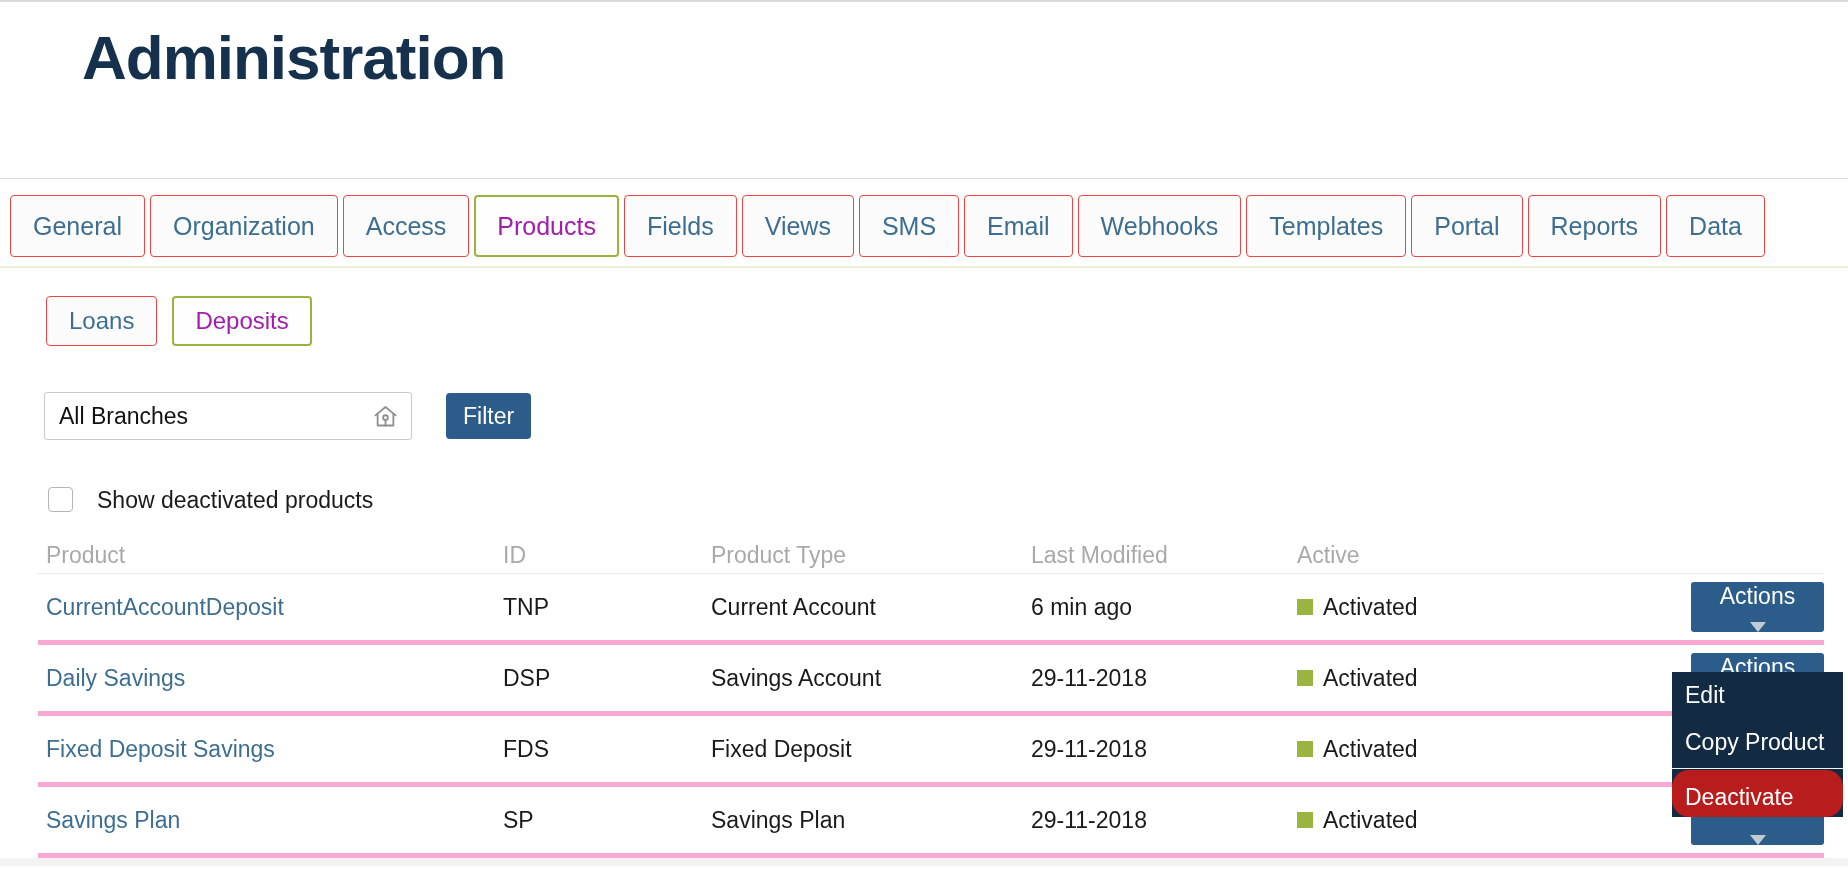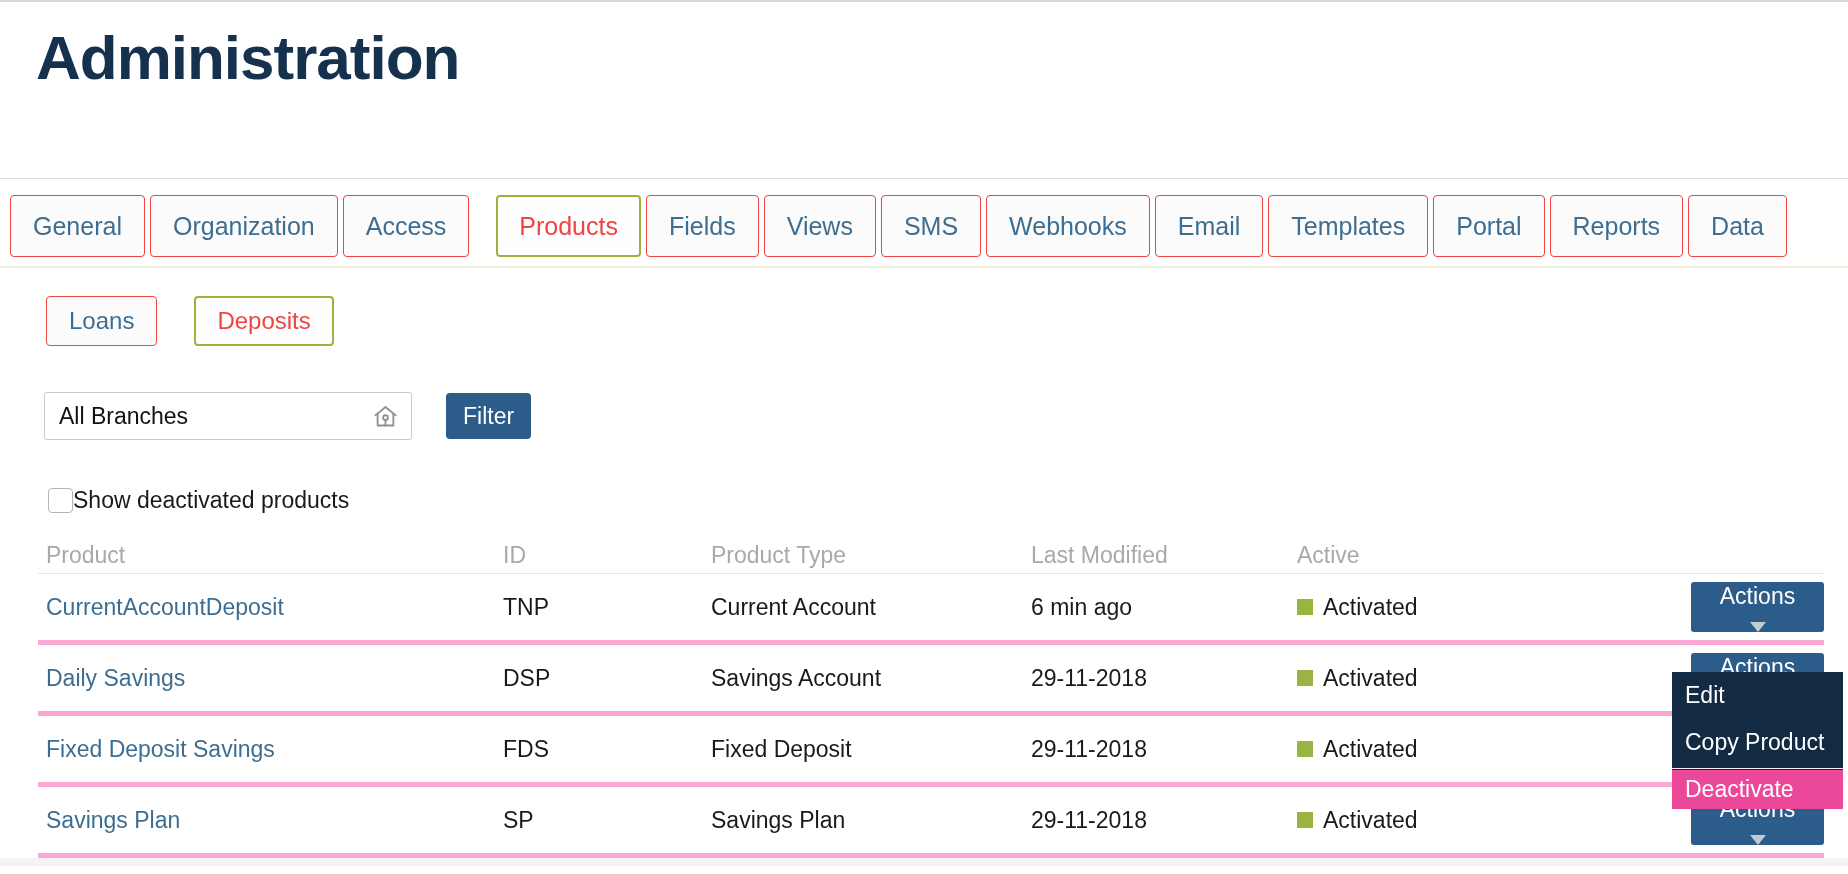--- a/index.html
+++ b/index.html
@@ -10,38 +10,38 @@
     background:#fff;
     border-top:2px solid #d8d8d8;
     font-family:"Liberation Sans", sans-serif;
     overflow:hidden;
     color:#1a1a1a;
   }
 
   
   .title-bar { height:176px; padding:20px 0 0 36px; }
   .page-title {
-    font-size:62px; font-weight:600; color:#16314e; letter-spacing:-1px;
+    font-size:62px; font-weight:600; color:#16314e; letter-spacing:-1px;margin-left:46px;
   }
 
   
   .tabs-divider { border-top:1px solid #dcdcdc; }
   .tabs { display:flex; gap:5px; padding:16px 0 9px 10px; align-items:stretch; }
   .tab {
     display:flex; align-items:center;
     height:62px; padding:0 22px;
     background:#fbfbfb;
     border:1px solid #ef4444; border-radius:4px;
     color:#3d6e91; font-size:25px;
     cursor:pointer; white-space:nowrap;
     font-family:"Liberation Sans", sans-serif;
   }
   .tab.active {
     border:2px solid #97b43d; padding:8px 21px;
-    background:#fefefe; color:#ef4444;margin-left:22px;
+    background:#fefefe; color:#a21caf;
   }
   .tabs-underline { border-bottom:2px solid #eeeedd; }
 
   
   .subtabs { display:flex; gap:15px; padding:28px 0 0 46px; }
   .subtab { height:50px; font-size:24px; }
 
   
   .filter-row { display:flex; align-items:center; gap:34px; padding:46px 0 0 44px; }
   .branch-input {
@@ -54,21 +54,21 @@
   }
   .btn-blue {
     background:#2b5c8a; color:#fff;
     border:none; border-radius:4px;
     height:46px; padding:0 17px;
     font-size:23px; cursor:pointer;
     font-family:"Liberation Sans", sans-serif;
   }
 
   
-  .checkbox-row { display:flex; align-items:center; gap:0; padding:47px 0 0 48px; font-size:23px; }
+  .checkbox-row { display:flex; gap:24px; padding:47px 0 0 48px; font-size:23px; }
   .checkbox {
     width:25px; height:25px;
     border:1px solid #b5b5b5; border-radius:4px;
     background:#fff; cursor:pointer; flex:0 0 auto;
   }
 
   
   .table { margin:24px 24px 0 38px; }
   .thead {
     display:flex; align-items:center; height:36px;
@@ -104,21 +104,21 @@
     border-top:10px solid #c2cbd4;
   }
 
   
   .actions-menu {
     position:absolute; left:1672px; top:670px; width:171px;
     background:#122b42; color:#fff;
     z-index:10; font-size:23px;
   }
   .menu-item { padding:10px 8px 10px 13px; cursor:pointer; white-space:nowrap; }
-  .menu-item.highlighted { background:#ec4899; padding-top:6px; padding-bottom:6px; }
+  .menu-item.highlighted { background:#b91c1c; padding-top:14px; padding-bottom:6px;border-radius:17px; }
   .menu-sep { border-top:1px solid #f2f2f2; margin:2px 0 1px 0; }
 
   .bottom-strip { height:8px; background:#f3f3f3; }
 </style>
 </head>
 <body>
 
 <div class="page">
 
   <div class="title-bar">
@@ -128,22 +128,22 @@
   <div class="tabs-divider"></div>
 
   <nav class="tabs">
     <button class="tab">General</button>
     <button class="tab">Organization</button>
     <button class="tab">Access</button>
     <button class="tab active">Products</button>
     <button class="tab">Fields</button>
     <button class="tab">Views</button>
     <button class="tab">SMS</button>
+    <button class="tab">Email</button>
     <button class="tab">Webhooks</button>
-    <button class="tab">Email</button>
     <button class="tab">Templates</button>
     <button class="tab">Portal</button>
     <button class="tab">Reports</button>
     <button class="tab">Data</button>
   </nav>
   <div class="tabs-underline"></div>
 
   <nav class="subtabs">
     <button class="tab subtab">Loans</button>
     <button class="tab subtab active">Deposits</button>

